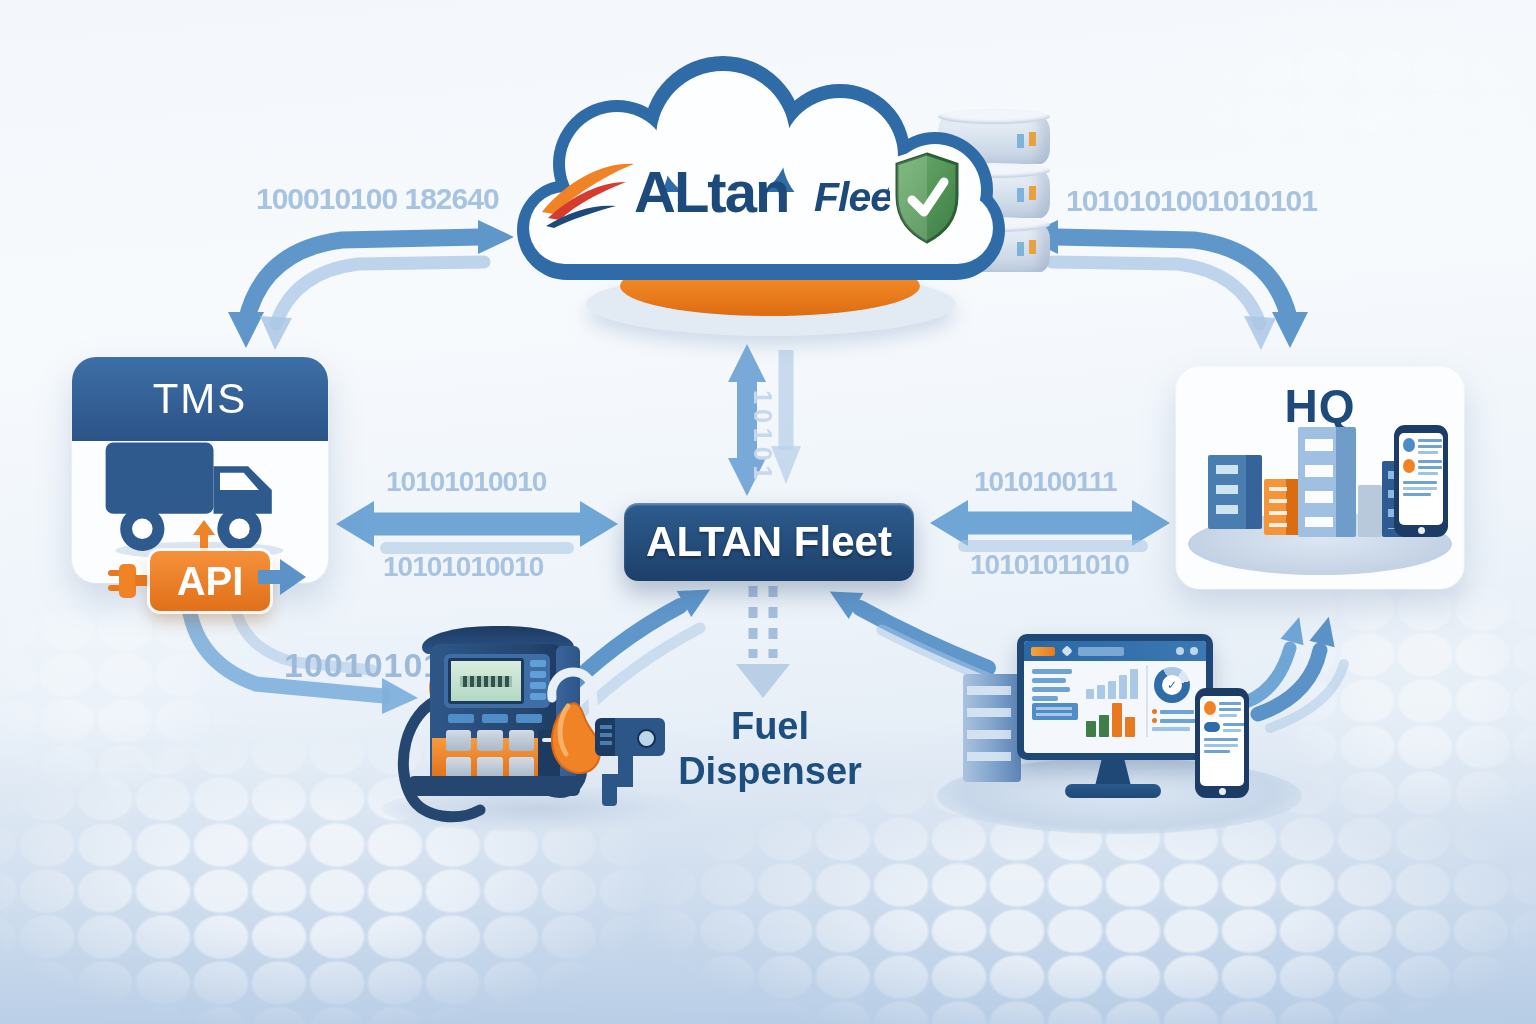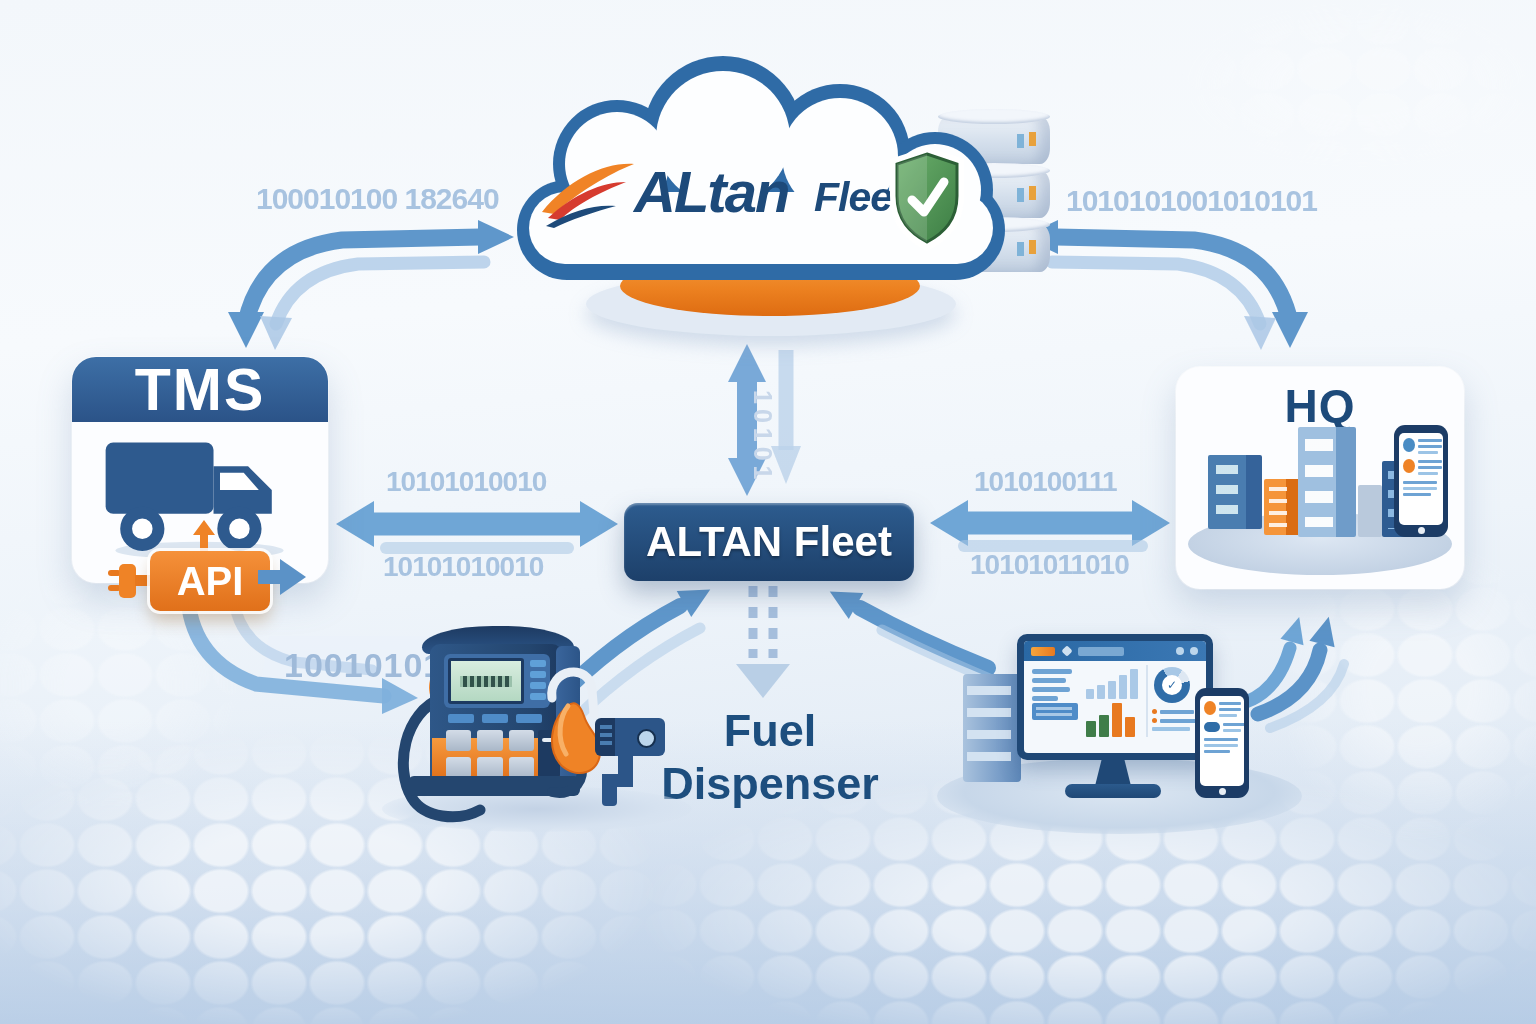--- a/index.html
+++ b/index.html
@@ -30,40 +30,40 @@
 
   #arrows{position:absolute;left:0;top:0;z-index:5;}
 
   
   .pedestal-pale{position:absolute;left:586px;top:272px;width:370px;height:64px;border-radius:50%;
     background:#e2eaf4;box-shadow:0 10px 18px rgba(140,165,200,.35);z-index:7;}
   .pedestal-orange{position:absolute;left:620px;top:256px;width:300px;height:60px;border-radius:50%;
     background:linear-gradient(180deg,#f59a3c 0%,#ec8120 55%,#de6c12 100%);z-index:8;}
   .cloud-svg{position:absolute;left:505px;top:52px;z-index:10;}
   .cloud-logo{position:absolute;z-index:11;}
-  .wordmark-bold{left:634px;top:158px;font-size:58px;font-weight:bold;font-style:italic;
+  .wordmark-bold{left:634px;top:158px;font-size:58px;font-weight:bold;
     color:var(--navy,#1d4a7a);letter-spacing:-2px;}
   .wordmark-light{left:814px;top:174px;font-size:41px;font-weight:600;font-style:italic;
     color:var(--navy,#1d4a7a);letter-spacing:-1px;}
   .dbstack{position:absolute;left:938px;top:116px;width:112px;height:172px;z-index:9;}
   .cyl{position:relative;height:48px;margin-bottom:6px;border-radius:10px/16px;
     background:linear-gradient(180deg,#eef3f9 0%,#d4dfec 55%,#c2d0e1 100%);box-shadow:inset -10px 0 12px rgba(130,150,180,.35);}
   .cyl::before{content:"";position:absolute;left:0;right:0;top:-7px;height:15px;border-radius:50%;background:#f2f6fb;
     box-shadow:inset 0 -2px 3px rgba(150,170,200,.5);}
   .cyl::after{content:"";position:absolute;right:14px;top:16px;width:7px;height:14px;background:#e8a13c;
     box-shadow:-12px 2px 0 #7fb3d8;}
 
   
   .card{position:absolute;background:#fcfdff;border-radius:24px;z-index:10;
     box-shadow:0 16px 34px rgba(100,130,170,.25),0 0 0 1px rgba(255,255,255,.8);}
   #tms-card{left:72px;top:357px;width:256px;height:226px;}
-  .tms-header{position:absolute;left:0;top:0;right:0;height:65px;border-radius:24px 24px 0 0;
+  .tms-header{position:absolute;left:0;top:0;right:0;height:84px;border-radius:24px 24px 0 0;
     background:linear-gradient(180deg,#3d6fa6 0%,#2b5388 100%);
     display:flex;align-items:center;justify-content:center;
-    color:#fff;font-size:59px;font-weight:bold;letter-spacing:2px;}
+    color:#fff;font-size:42px;font-weight:normal;letter-spacing:2px;}
   .truck-svg{position:absolute;left:25px;top:72px;}
 
   #hq-card{left:1176px;top:367px;width:288px;height:222px;}
   .hq-title{position:absolute;left:0;right:0;top:12px;text-align:center;
     font-size:46px;font-weight:bold;color:var(--navy,#1d4a7a);letter-spacing:1px;}
   .hq-platform{position:absolute;left:12px;top:146px;width:264px;height:62px;border-radius:50%;
     background:radial-gradient(ellipse at 50% 40%,#dde7f3 0%,#c3d2e4 70%,#b4c6dc 100%);}
   .bld{position:absolute;border-radius:2px;}
   .bld-1{left:32px;top:88px;width:54px;height:74px;background:linear-gradient(90deg,#4a7db0 70%,#35639a 70%);}
   .bld-1::before{content:"";position:absolute;left:8px;top:10px;width:22px;height:52px;
@@ -102,21 +102,21 @@
     background:linear-gradient(180deg,#f5913a 0%,#e0701a 100%);border-radius:10px;
     display:flex;align-items:center;justify-content:center;color:#fff;font-size:40px;font-weight:bold;
     box-shadow:0 0 0 3px rgba(255,255,255,.85),0 10px 16px rgba(150,90,20,.3);}
   .api-up,.api-plug,.api-right{position:absolute;z-index:12;}
   .api-up{left:192px;top:520px;}
   .api-plug{left:108px;top:562px;}
   .api-right{left:258px;top:554px;}
 
   
   #fuel-label{position:absolute;left:650px;top:704px;width:240px;z-index:8;text-align:center;
-    color:#1d4e7e;font-size:45px;font-weight:bold;line-height:1.18;}
+    color:#1d4e7e;font-size:38px;font-weight:bold;line-height:1.18;}
 
   
   #pump{position:absolute;left:390px;top:618px;width:300px;height:215px;z-index:9;}
   .pump-shadow{position:absolute;left:-8px;top:168px;width:310px;height:46px;border-radius:50%;
     background:radial-gradient(ellipse,#c3d2e5 0%,#d6e2f0 55%,rgba(214,226,240,0) 80%);}
   .pump-cap{position:absolute;left:32px;top:8px;width:152px;height:28px;background:linear-gradient(180deg,#1d3a61,#2c5588);
     border-radius:55% 55% 8px 8px/90% 90% 8px 8px;}
   .pump-body{position:absolute;left:40px;top:26px;width:132px;height:146px;border-radius:10px 10px 4px 4px;
     background:linear-gradient(90deg,#2e5788 0%,#24466f 75%,#1d3a61 100%);}
   .pump-pillar{position:absolute;left:166px;top:28px;width:24px;height:140px;border-radius:6px;

